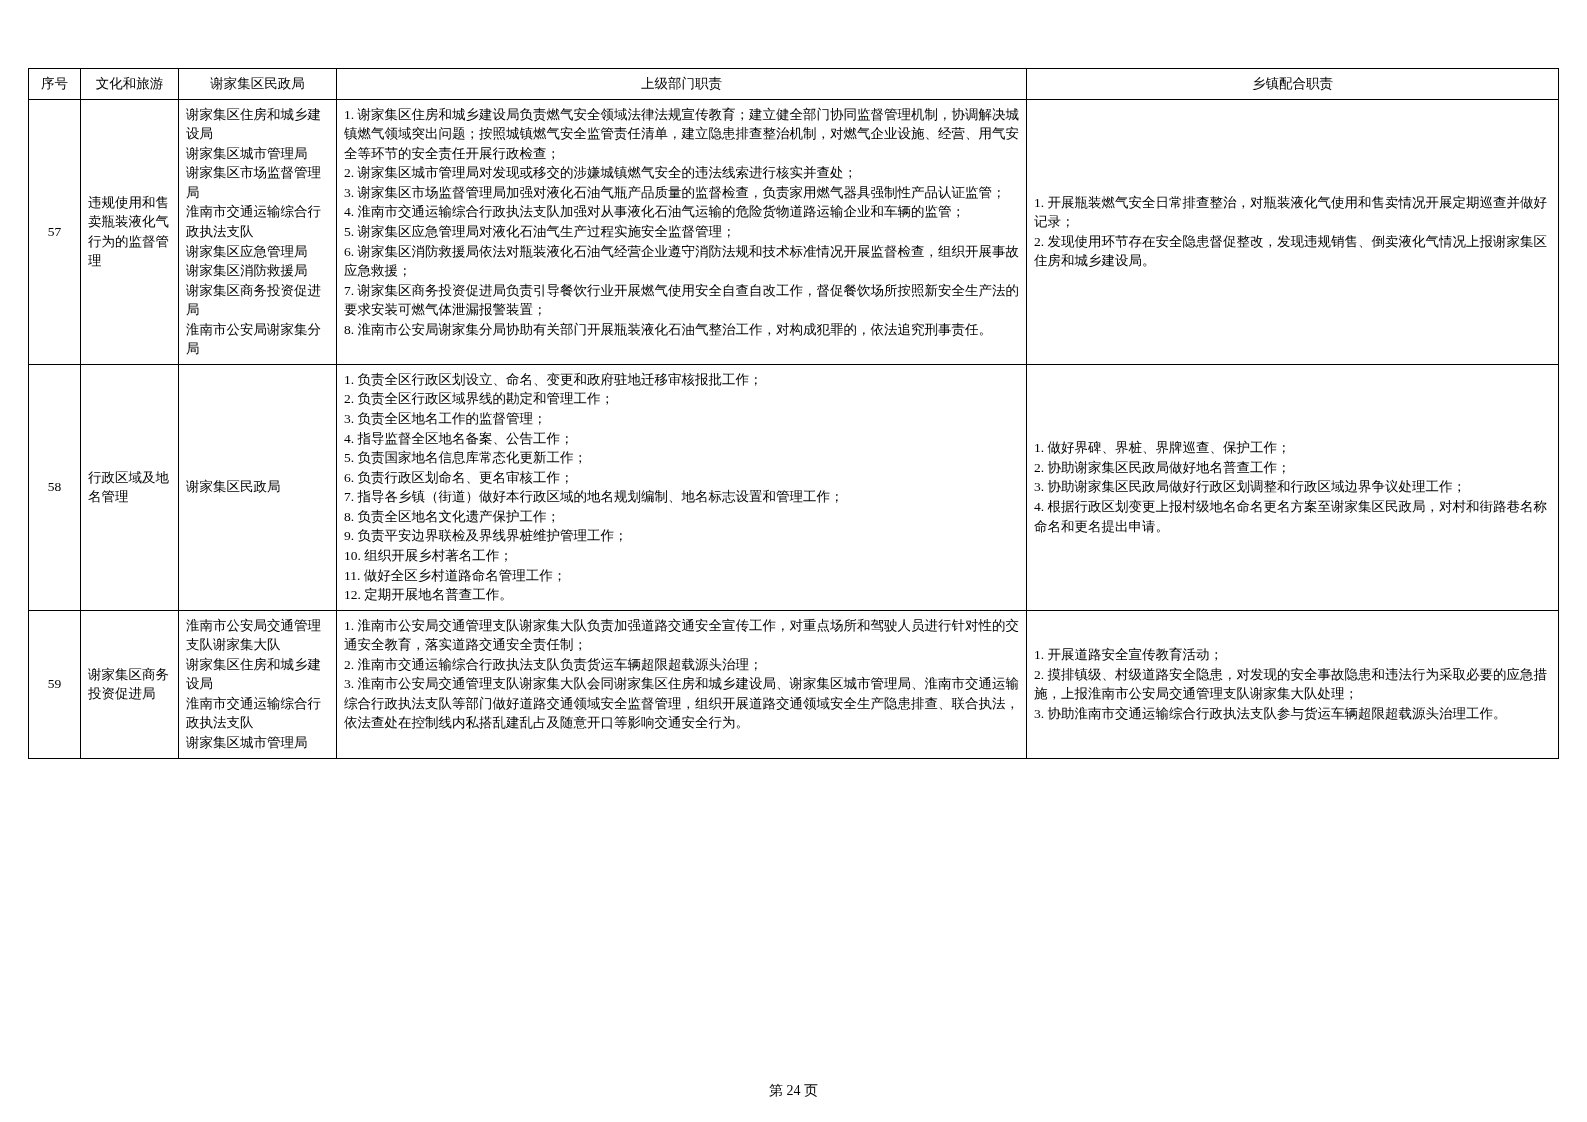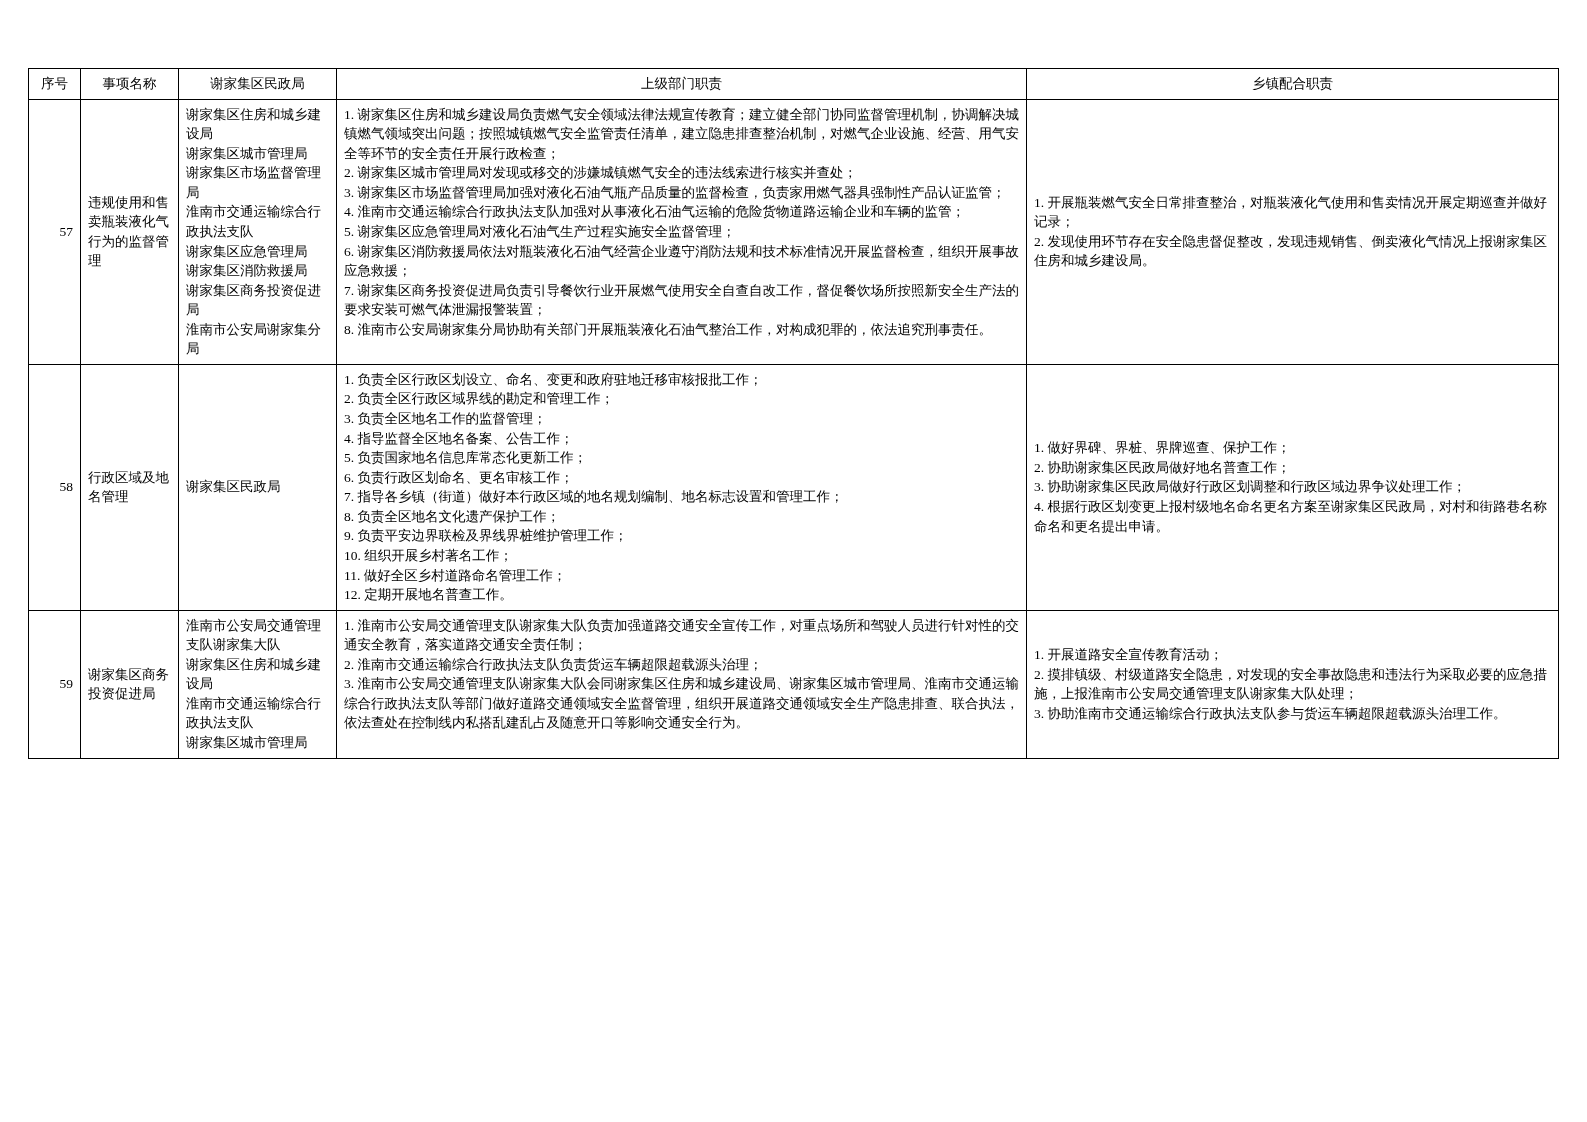--- a/index.html
+++ b/index.html
@@ -45,21 +45,21 @@
     padding-bottom: 6px;
     font-size: 14px;
   }
   .c-seq   { width: 52px; }
   .c-name  { width: 98px; }
   .c-dept  { width: 158px; }
   .c-duty  { width: 690px; }
   .c-coop  { width: 532px; }
 
   .mid-center {
-    text-align: right;
+    text-align: center;
     vertical-align: middle !important;
   }
   .mid-left {
     vertical-align: middle !important;
   }
   .section-row td {
     padding: 7px 10px 7px 10px;
     font-size: 14.5px;
     letter-spacing: 0.5px;
   }
@@ -86,21 +86,21 @@
     <colgroup>
       <col class="c-seq">
       <col class="c-name">
       <col class="c-dept">
       <col class="c-duty">
       <col class="c-coop">
     </colgroup>
     <tbody>
       <tr class="hdr">
         <td>序号</td>
-        <td>事项名称</td>
+        <td>文化和旅游</td>
         <td>谢家集区民政局</td>
         <td>上级部门职责</td>
         <td>乡镇配合职责</td>
       </tr>
 
       <tr>
         <td class="mid-center">57</td>
         <td class="mid-left cell-text">违规使用和售卖瓶装液化气行为的监督管理</td>
         <td class="mid-left cell-text">谢家集区住房和城乡建设局
 谢家集区城市管理局
@@ -156,14 +156,15 @@
 2. 淮南市交通运输综合行政执法支队负责货运车辆超限超载源头治理；
 3. 淮南市公安局交通管理支队谢家集大队会同谢家集区住房和城乡建设局、谢家集区城市管理局、淮南市交通运输综合行政执法支队等部门做好道路交通领域安全监督管理，组织开展道路交通领域安全生产隐患排查、联合执法，依法查处在控制线内私搭乱建乱占及随意开口等影响交通安全行为。</td>
         <td class="mid-left cell-text">1. 开展道路安全宣传教育活动；
 2. 摸排镇级、村级道路安全隐患，对发现的安全事故隐患和违法行为采取必要的应急措施，上报淮南市公安局交通管理支队谢家集大队处理；
 3. 协助淮南市交通运输综合行政执法支队参与货运车辆超限超载源头治理工作。</td>
       </tr>
 
     </tbody>
   </table>
 
+  <div class="footer">第 24 页</div>
 
 </div>
 
 </body></html>

